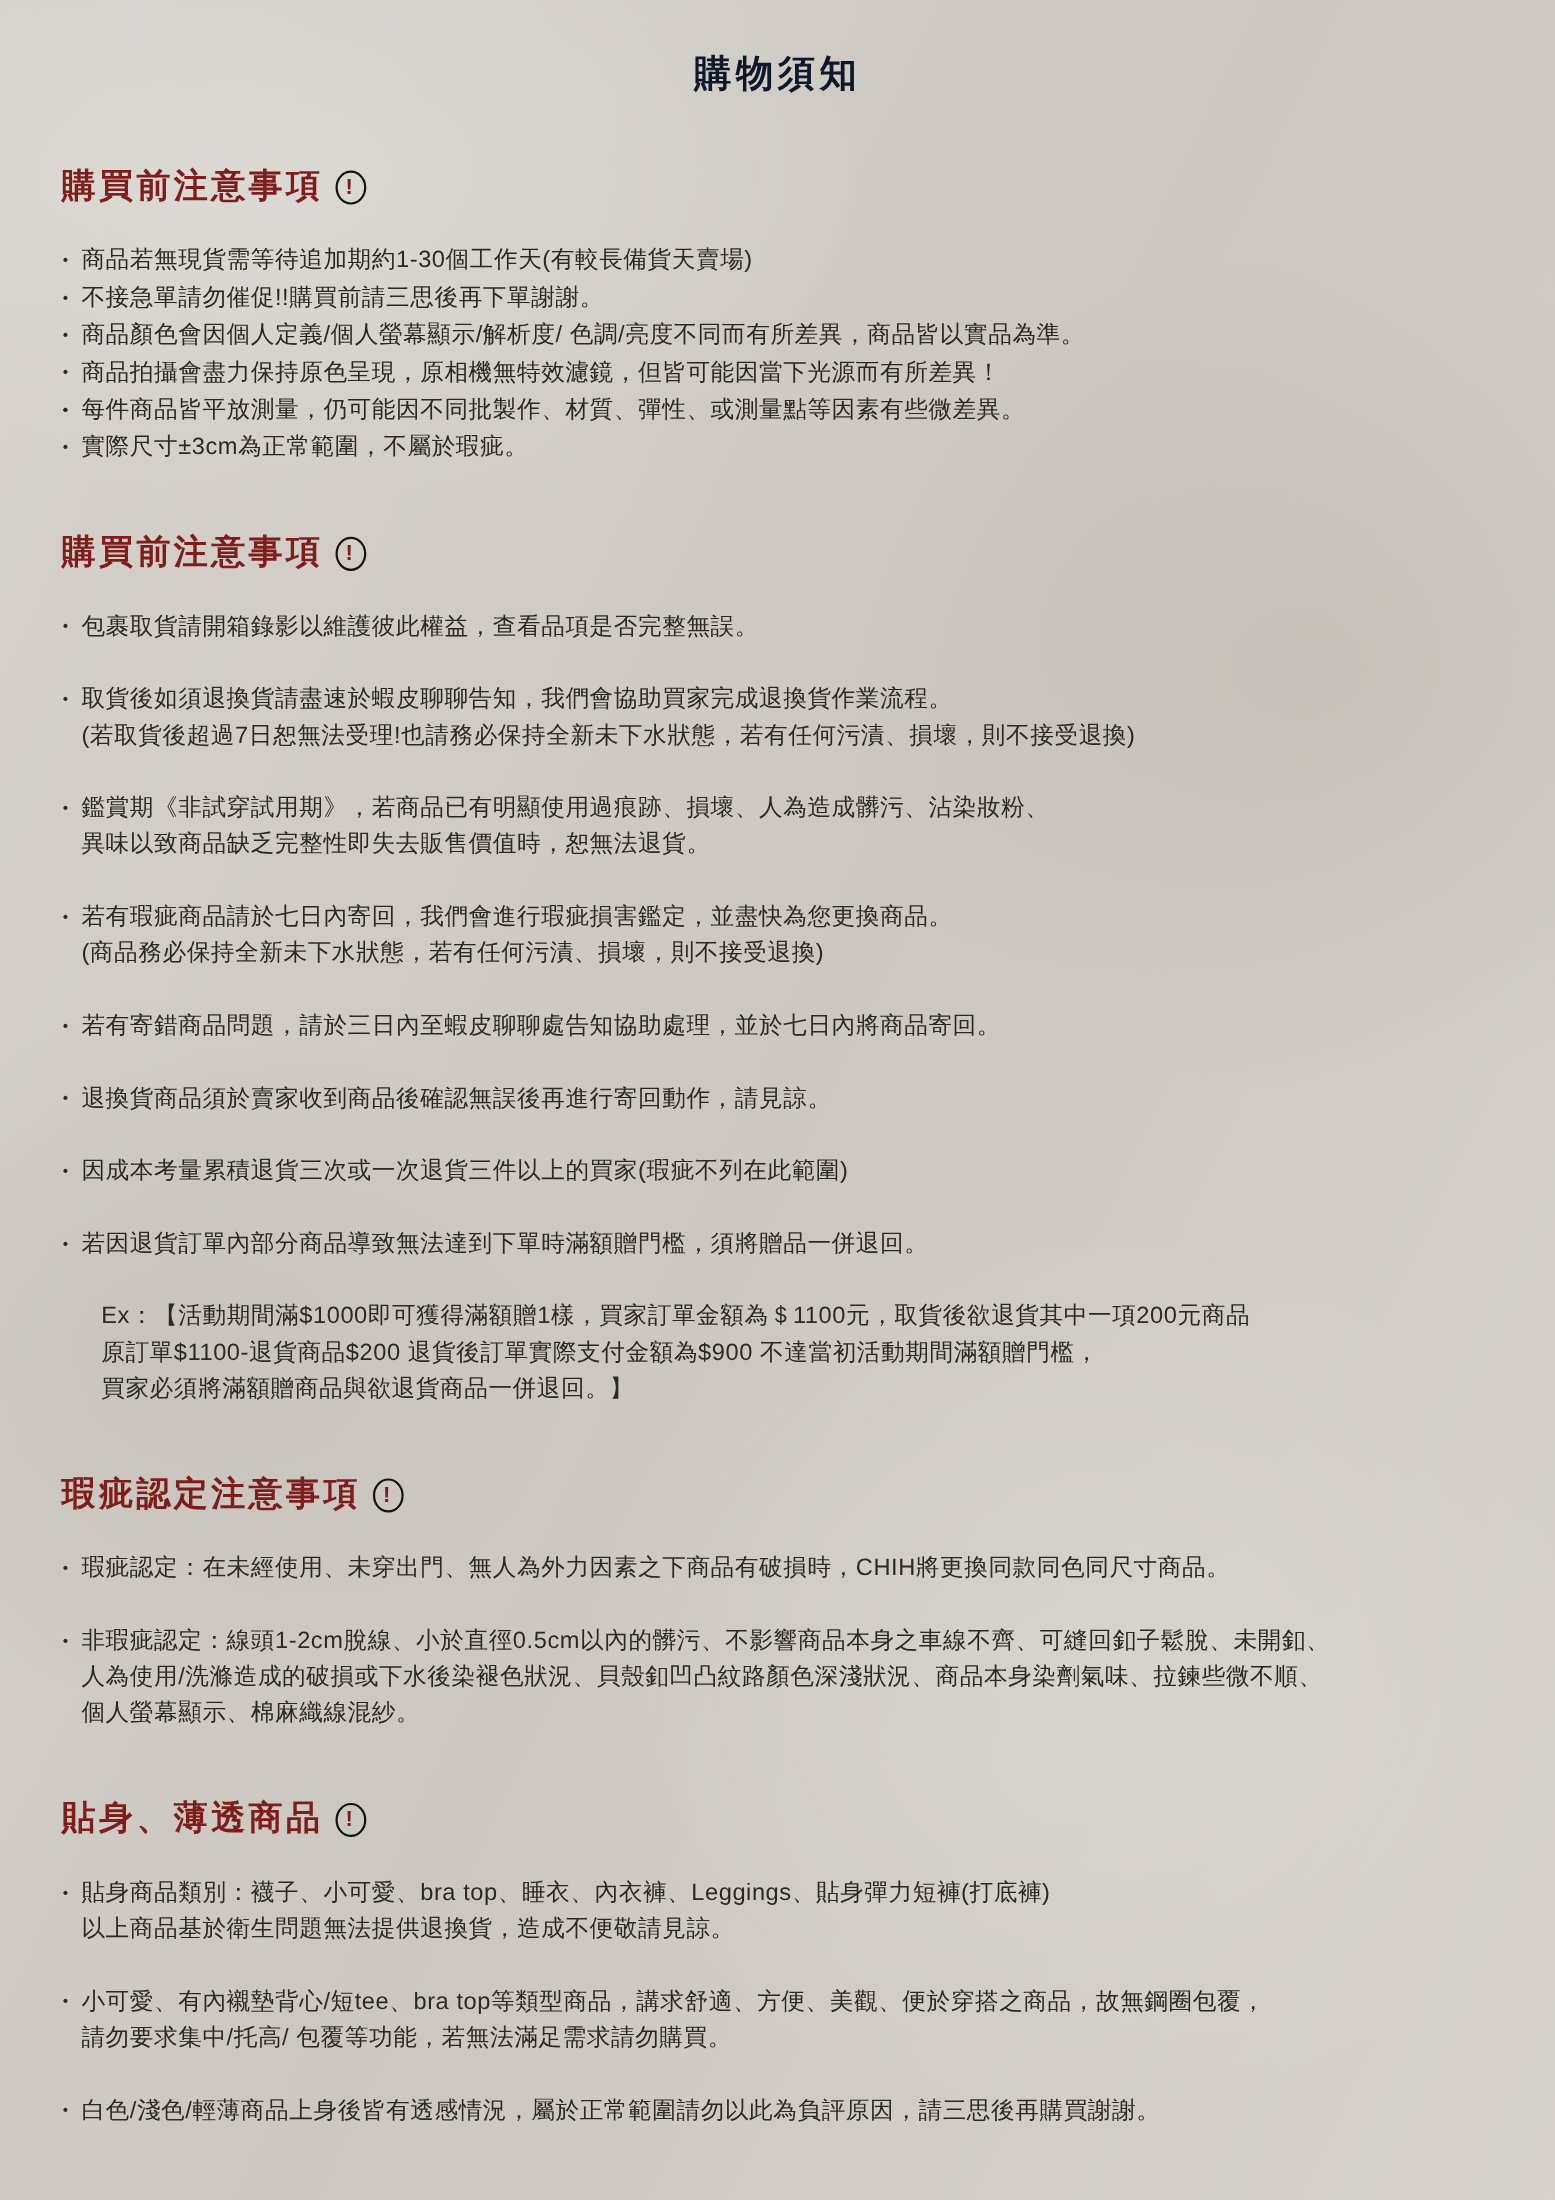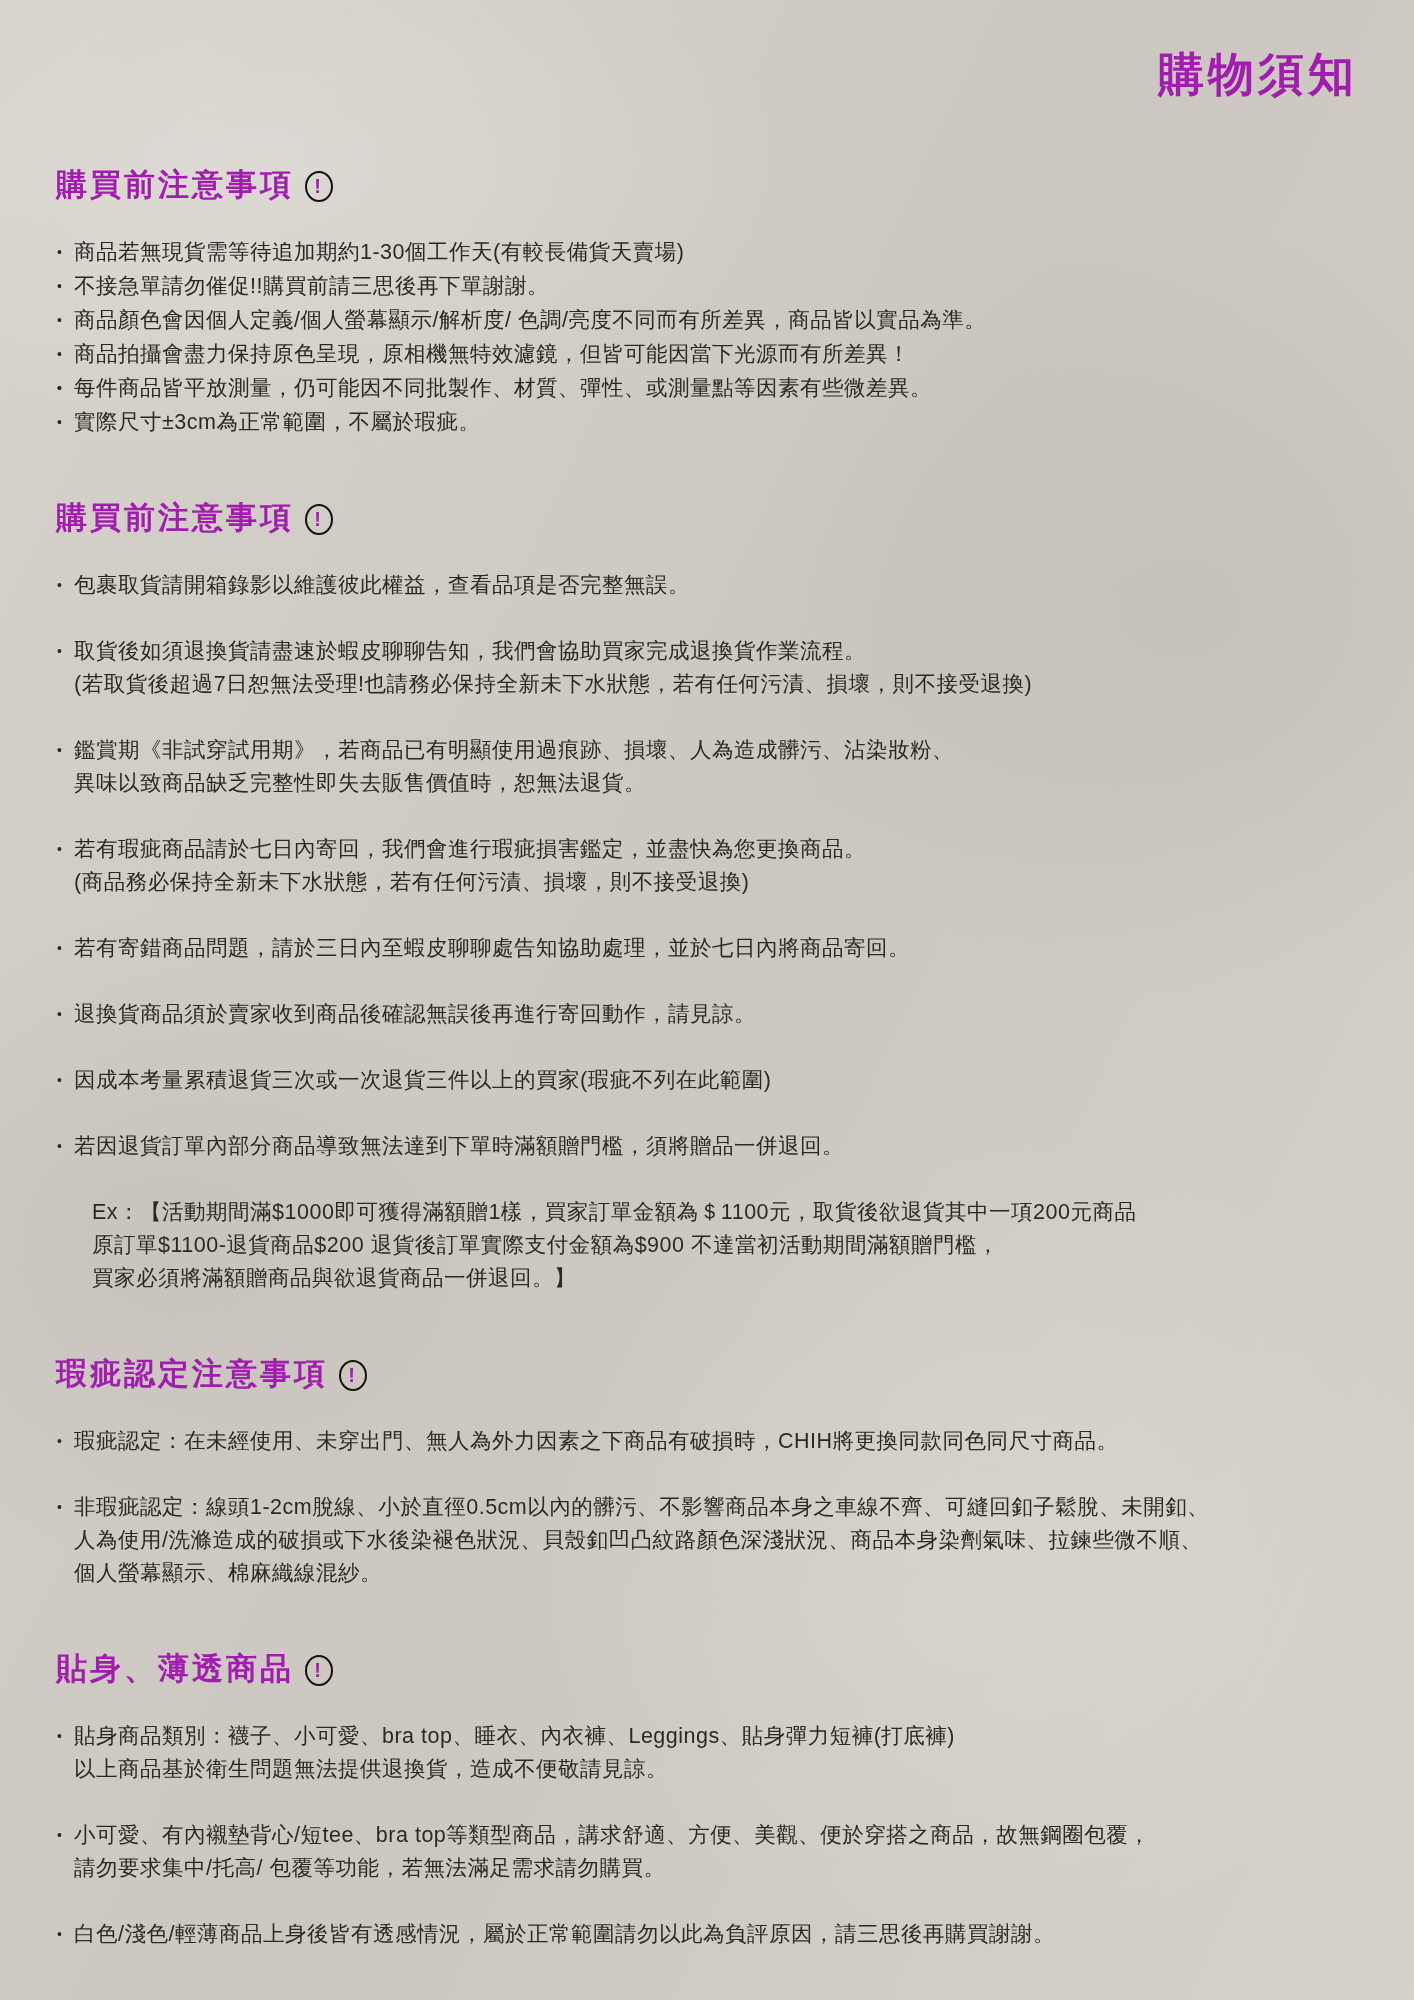--- a/index.html
+++ b/index.html
@@ -18,37 +18,37 @@
   }
   .page {
     position: relative;
     box-sizing: border-box;
     width: 1414px;
     min-height: 2000px;
     padding: 44px 56px 70px;
   }
   h1.title {
     margin: 0 0 58px;
-    text-align: right;
-    font-size: 46px;
+    text-align: center;
+    font-size: 34px;
     font-weight: bold;
     letter-spacing: 4px;
-    color: #a21caf;
+    color: #0f172a;
   }
   section.notice-section { margin-top: 58px; }
   section.notice-section:first-of-type { margin-top: 52px; }
   h2.section-heading {
     display: flex;
     align-items: center;
     gap: 11px;
     margin: 0 0 30px;
     font-size: 31px;
     font-weight: bold;
     letter-spacing: 3px;
-    color: #a21caf;
+    color: #7f1d1d;
   }
   .alert-icon {
     box-sizing: border-box;
     width: 28px;
     height: 31px;
     border: 2.5px solid #14120e;
     border-radius: 50%;
     display: inline-flex;
     align-items: center;
     justify-content: center;

